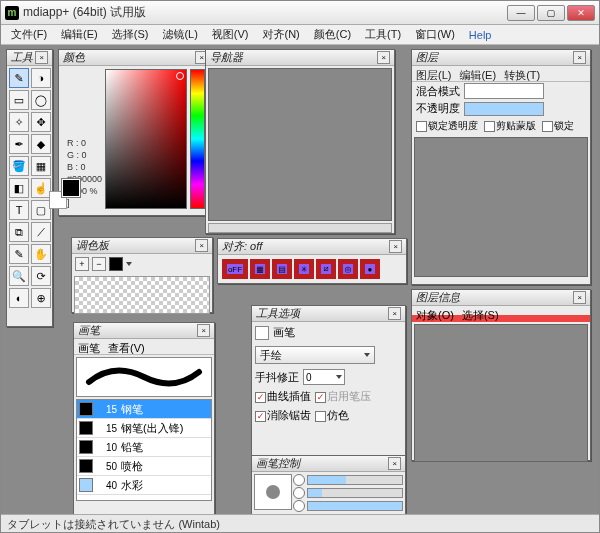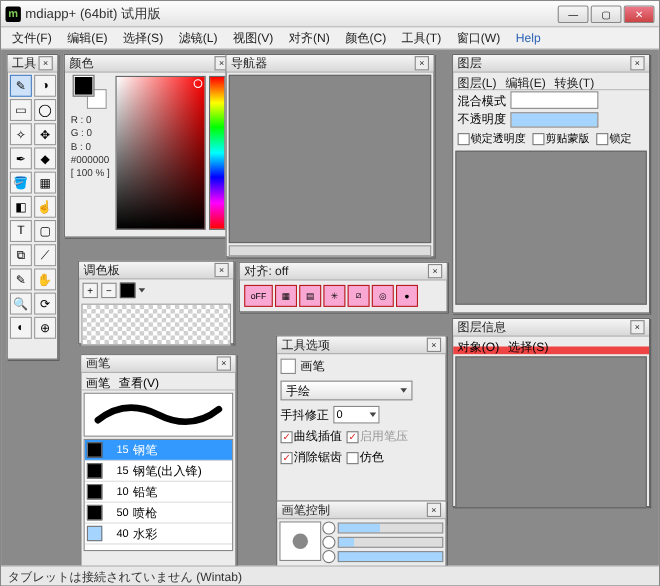--- a/index.html
+++ b/index.html
@@ -12,34 +12,34 @@
 .winbtn { width: 28px; height: 16px; border: 1px solid #888; background: linear-gradient(#f6f6f6,#ddd); border-radius: 2px; font-size: 9px; display: flex; align-items: center; justify-content: center; cursor: pointer; }
 .winbtn.close { background: linear-gradient(#e78,#c44); color: #fff; }
 .menubar { height: 20px; display: flex; align-items: center; padding: 0 4px; background: #f0f0f0; border-bottom: 1px solid #bbb; font-size: 11px; color: #222; gap: 2px; }
 .menubar span { padding: 2px 6px; cursor: pointer; }
 .menubar .help { color: #2a62b8; }
 .workspace { flex: 1; background: #8a8a8a; position: relative; overflow: hidden; }
 .statusbar { height: 18px; background: #e8e8e8; border-top: 1px solid #aaa; font-size: 11px; padding: 2px 6px; color: #333; }
 
 
 .panel { position: absolute; background: #ececec; border: 1px solid #666; box-shadow: 1px 1px 0 #555; }
-.panel-title { height: 16px; background: linear-gradient(#f6f6f6,#d8d8d8); border-bottom: 1px solid #aaa; font-size: 11px; display: flex; align-items: center; padding: 0 4px; color: #222; }
+.panel-title { height: 16px; background: linear-gradient(#f6f6f6,#d8d8d8); border-bottom: 1px solid #aaa; font-size: 11px; display: flex; align-items: center; padding: 0 4px; color: #222; font-style: italic; }
 .panel-title .spacer { flex: 1; }
 .panel-x { width: 13px; height: 13px; border: 1px solid #888; background: #eee; font-size: 8px; display: flex; align-items: center; justify-content: center; cursor: pointer; }
 
 
 .toolbox { left: 5px; top: 4px; width: 47px; height: 278px; }
 .toolbox .tool-grid { display: grid; grid-template-columns: 20px 20px; gap: 2px; padding: 2px; }
 .tool { width: 20px; height: 20px; border: 1px solid #999; background: #f4f4f4; display: flex; align-items: center; justify-content: center; cursor: pointer; font-size: 11px; }
 .tool.active { background: #cde2f8; border-color: #4a80c0; }
 
 
 .colorpanel { left: 57px; top: 4px; width: 155px; height: 167px; }
 .colorpanel .cbody { display: flex; padding: 3px; gap: 3px; }
-.colorpanel .left { width: 40px; display: flex; flex-direction: column; align-items: center; }
+.colorpanel .left { width: 40px; display: flex; flex-direction: row; align-items: flex-end; }
 .swatches { position: relative; width: 30px; height: 30px; }
 .fg-sw { position: absolute; width: 18px; height: 18px; background: #000; border: 1px solid #fff; outline: 1px solid #777; left: 0; top: 0; z-index: 2;}
 .bg-sw { position: absolute; width: 18px; height: 18px; background: #fff; border: 1px solid #999; right: 0; bottom: 0; }
 .readouts { font-size: 9px; color: #333; margin-top: 4px; line-height: 12px; font-family: monospace; }
 .colorfield { width: 82px; height: 140px; background: linear-gradient(to bottom, rgba(0,0,0,0) 0%, #000 100%), linear-gradient(to right, #fff 0%, #f00 100%); border: 1px solid #666; position: relative; }
 .colorfield .cursor { position: absolute; width: 8px; height: 8px; border: 1px solid #fff; border-radius: 50%; right: 2px; top: 2px; }
 .huebar { width: 15px; height: 140px; background: linear-gradient(to bottom, #f00, #ff0 17%, #0f0 33%, #0ff 50%, #00f 66%, #f0f 83%, #f00); border: 1px solid #666; }
 
 
 .navpanel { left: 204px; top: 4px; width: 190px; height: 185px; }
@@ -52,21 +52,21 @@
 .layerpanel .lrow { display: flex; align-items: center; padding: 1px 4px; gap: 4px; font-size: 11px; }
 .layerpanel .combo { width: 80px; height: 16px; border: 1px solid #888; background: #fff; }
 .layerpanel .slider { width: 80px; height: 14px; background: linear-gradient(to right, #a5d5ff 0%, #a5d5ff 100%); border: 1px solid #888; }
 .layerpanel .checks { display: flex; gap: 6px; padding: 2px 4px; font-size: 10px; }
 .layerpanel .larea { background: #888; height: 140px; border: 1px solid #666; margin: 2px; }
 .chk { width: 11px; height: 11px; border: 1px solid #777; background: #fff; display: inline-block; vertical-align: middle; margin-right: 1px; }
 
 
 .alignpanel { left: 216px; top: 193px; width: 190px; height: 46px; }
 .alignpanel .abody { display: flex; gap: 2px; padding: 4px; align-items: center; }
-.albtn { width: 20px; height: 20px; border: 1px solid #b91c1c; background: #f9a8d4; display: flex; align-items: center; justify-content: center; font-size: 8px; cursor: pointer; }
+.albtn { width: 20px; height: 20px; border: 5px solid #b91c1c; background: #8b5cf6; display: flex; align-items: center; justify-content: center; font-size: 8px; cursor: pointer; }
 .albtn.wide { width: 26px; }
 
 
 .swatchpanel { left: 70px; top: 192px; width: 142px; height: 76px; }
 .swatchpanel .sbody { display: flex; align-items: center; padding: 3px; gap: 3px; }
 .spbtn { width: 14px; height: 14px; border: 1px solid #888; background: #f4f4f4; font-size: 9px; display:flex; align-items:center; justify-content:center; cursor:pointer; }
 .spcolor { width: 14px; height: 14px; background: #000; border: 1px solid #555; }
 .sparea { height: 38px; background-image: linear-gradient(45deg,#ccc 25%,transparent 25%),linear-gradient(-45deg,#ccc 25%,transparent 25%),linear-gradient(45deg,transparent 75%,#ccc 75%),linear-gradient(-45deg,transparent 75%,#ccc 75%); background-size: 8px 8px; background-position:0 0,0 4px,4px -4px,-4px 0; border: 1px solid #999; margin:2px; background-color: #fff; }
 
 

